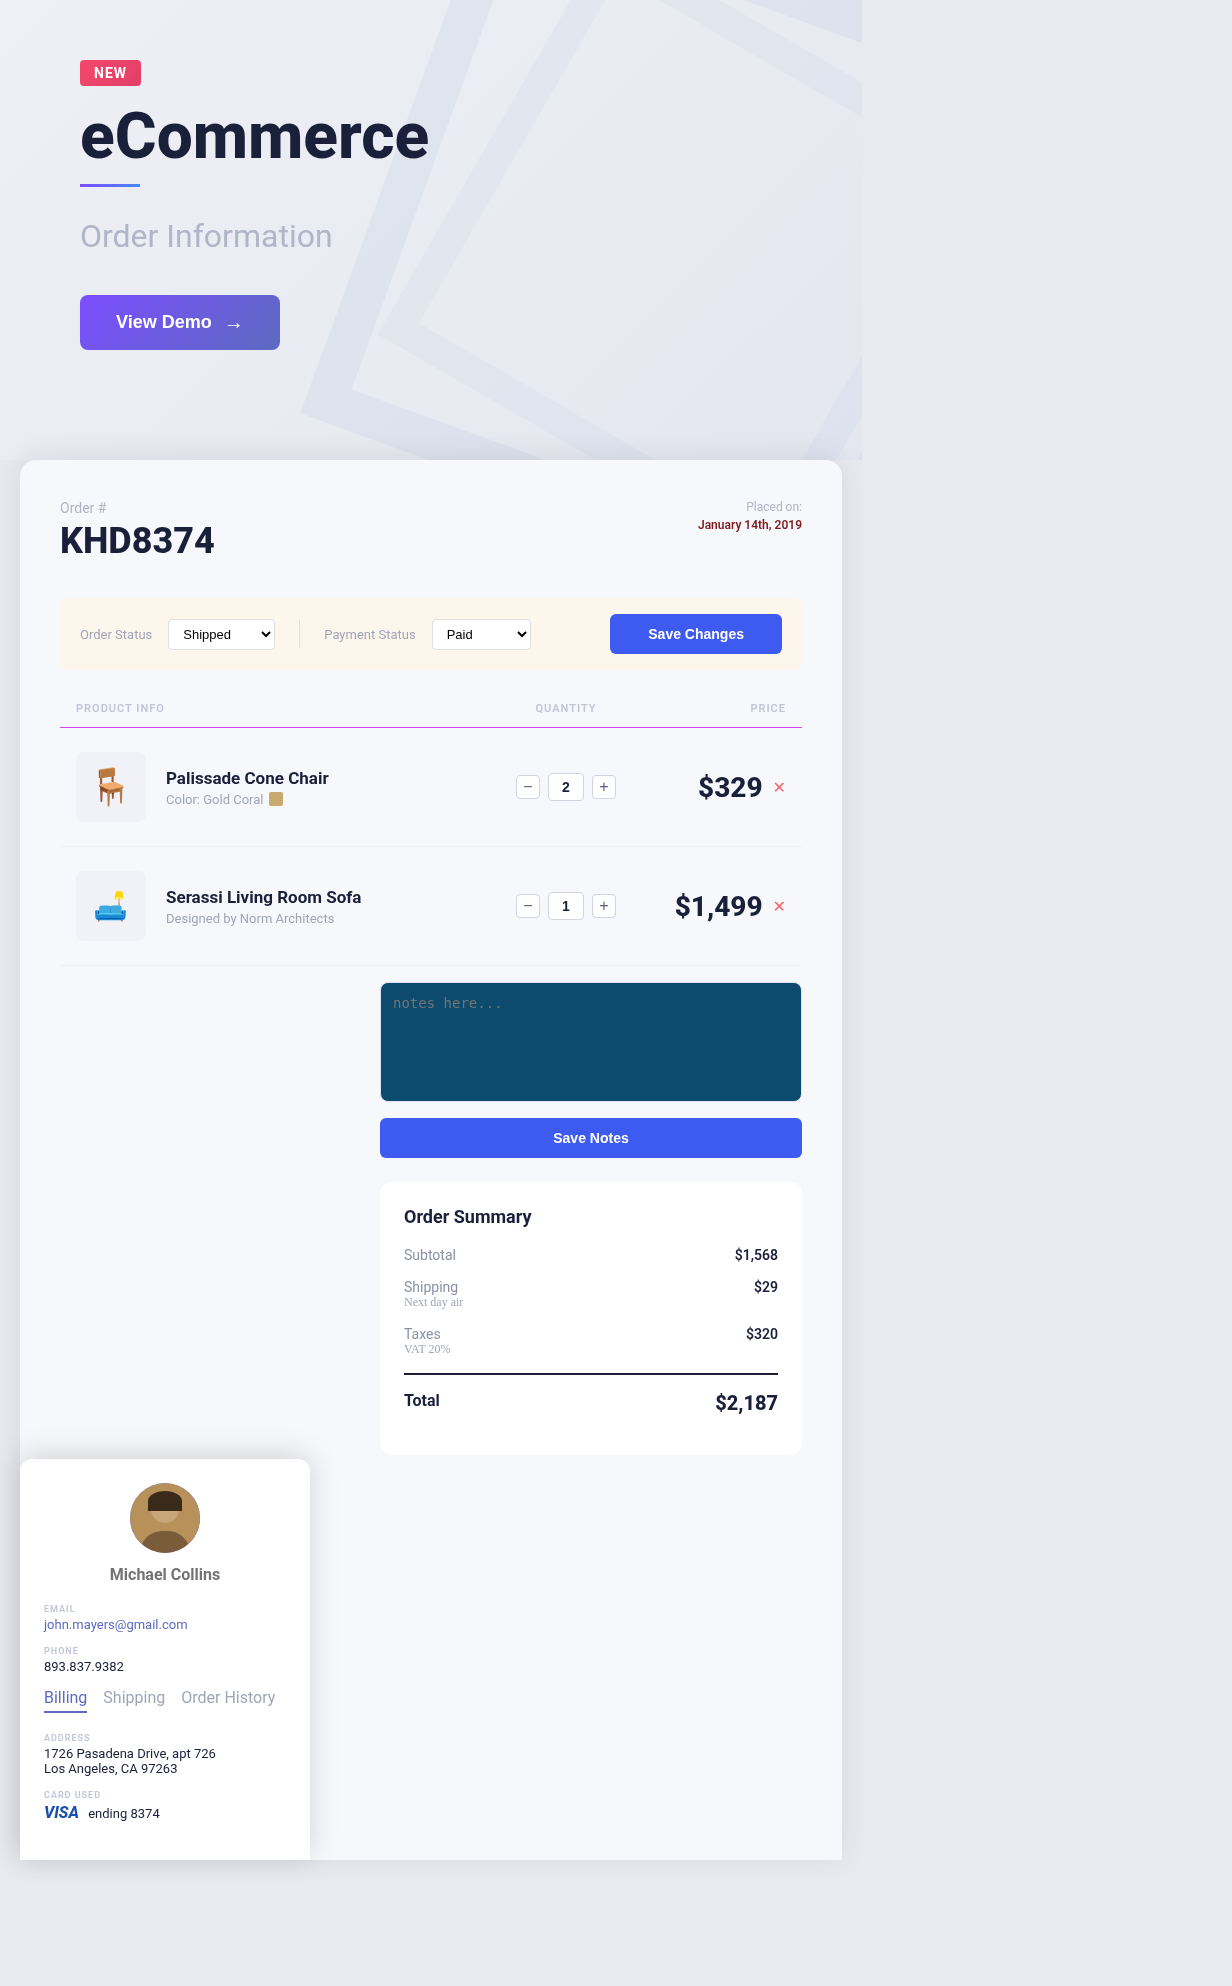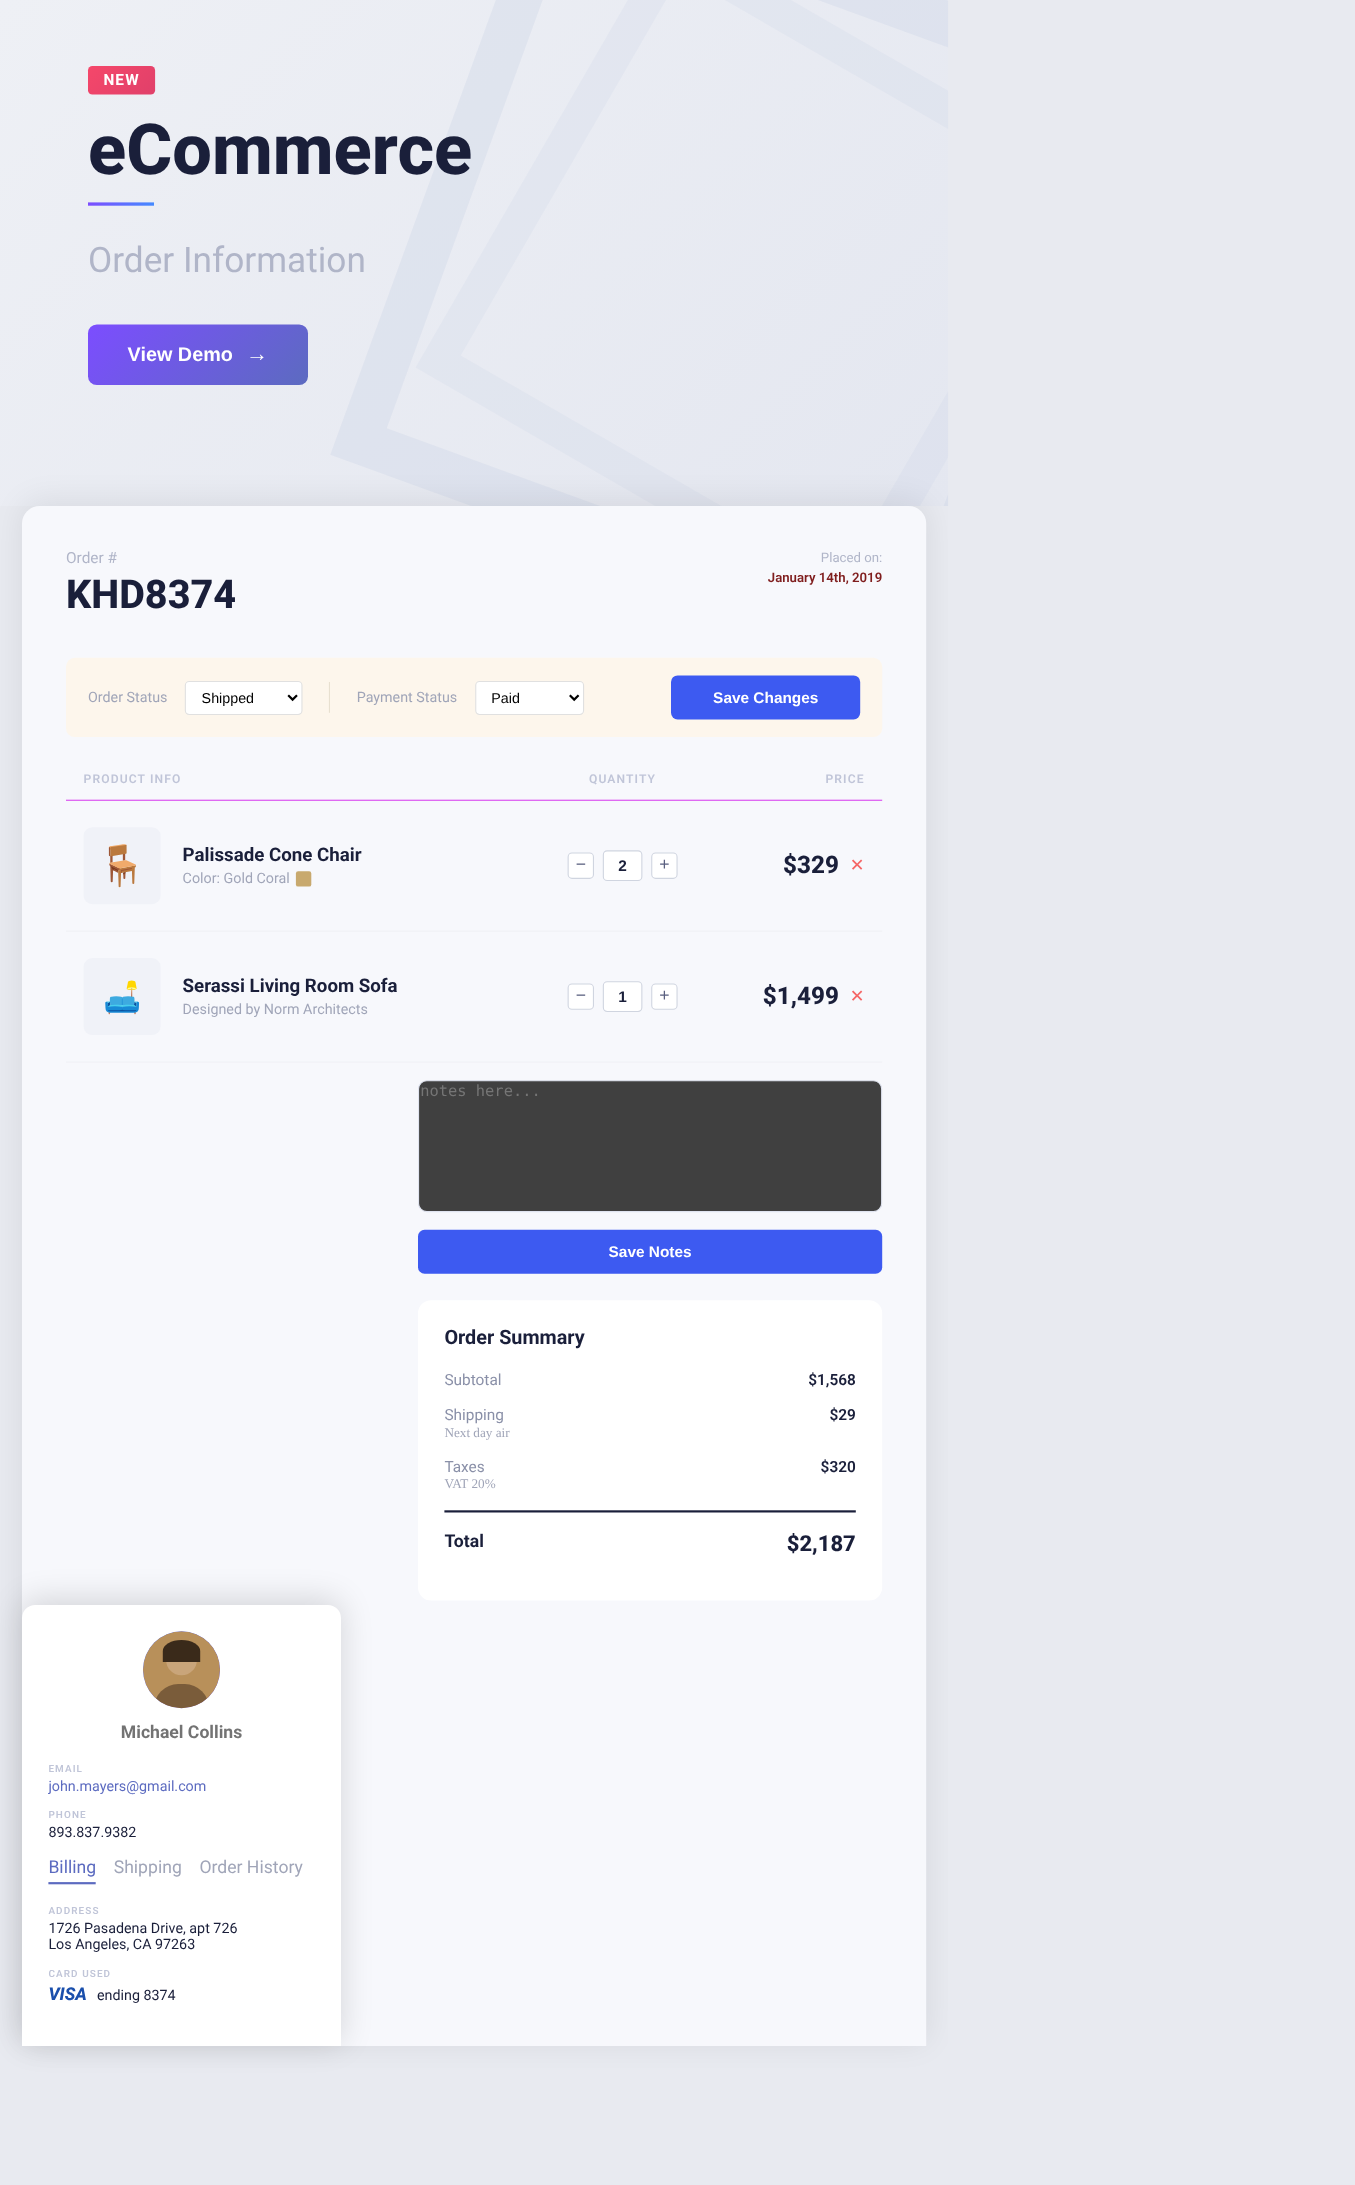--- a/index.html
+++ b/index.html
@@ -260,21 +260,21 @@
       font-weight: 600;
       color: #1a1f3a;
     }
     .product-price {
       display: flex;
       align-items: center;
       justify-content: flex-end;
       gap: 10px;
     }
     .price-amount {
-      font-size: 22px;
+      font-size: 28px;
       font-weight: 800;
       color: #1a1f3a;
     }
     .remove-btn {
       color: #f56565;
       font-size: 16px;
       cursor: pointer;
       background: none;
       border: none;
     }
@@ -351,25 +351,25 @@
       display: inline;
     }
     .notes-area {
       position: relative;
     }
     .notes-textarea {
       width: 100%;
       height: 120px;
       border: 1px solid #e0e4f0;
       border-radius: 8px;
-      padding: 1px;
+      padding: 12px;
       font-size: 14px;
       color: #a0a5b8;
       resize: none;
-      background: #404040;
+      background: #0c4a6e;
     }
     .save-notes-btn {
       background: #3d5af1;
       color: white;
       border: none;
       padding: 12px 24px;
       border-radius: 6px;
       font-size: 14px;
       font-weight: 600;
       cursor: pointer;

